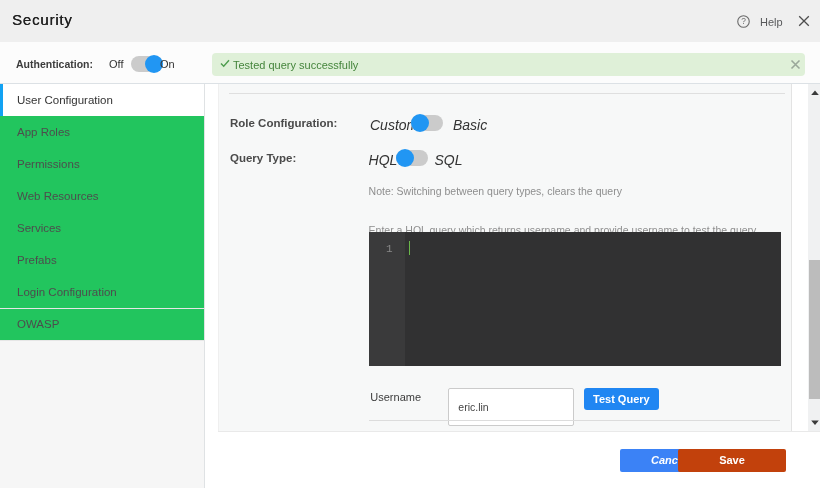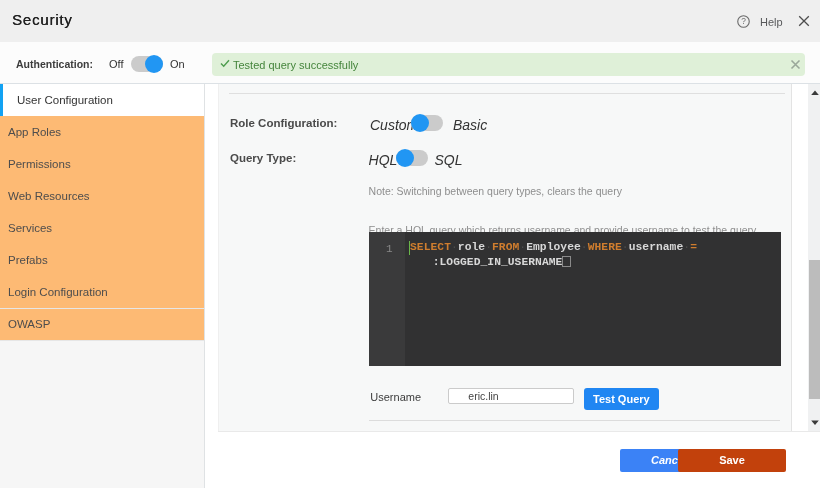--- a/index.html
+++ b/index.html
@@ -25,41 +25,41 @@
 
   
   .banner { left:212px; top:53px; width:593px; height:23px; background:#dff0d8; border-radius:4px; }
   .banner-check { left:220px; top:59px; width:10px; height:9px; }
   .banner-txt { left:233px; top:58.5px; font-size:11px; color:#45853c; }
   .banner-x { left:790px; top:59px; width:11px; height:11px; }
 
   
   .bodywrap { left:0; top:84px; width:820px; height:404px; background:#fff; }
   .sidebar { left:0; top:0; width:205px; height:404px; background:#f6f6f6; border-right:1px solid #dfe2e4; }
-  .sitem { position:absolute; left:0; width:204px; height:32.5px; border-bottom:1px solid #e6e6e6; font-size:11.5px; color:#4d4d4d; line-height:32px; padding-left:8px; background:#fdba74; }
+  .sitem { position:absolute; left:0; width:204px; height:32.5px; border-bottom:1px solid #e6e6e6; font-size:11.5px; color:#4d4d4d; line-height:32px; padding-left:17px; background:#22c55e; }
   .sitem.active { background:#fff; color:#333; border-left:3px solid #12a2f3; padding-left:14px; border-bottom:1px solid #e6e6e6; }
 
   .content { left:218px; top:0px; width:574px; height:347px; background:#f7f8f8; border-left:1px solid #efefef; border-right:1px solid #e3e3e3; }
   .topline { left:229px; top:8.5px; width:556px; height:1px; background:#dfdfdf; }
 
   .flabel { font-size:11.5px; font-weight:bold; color:#4a4a4a; }
   .opt { font-size:14px; color:#333;font-style:italic; }
   .note { font-size:10.5px; color:#8e8e8e; }
 
   
   .editor { left:150.5px; top:148px; width:412.8px; height:134.3px; background:#313132; }
   .gutter { position:absolute; left:0; top:0; width:36px; height:134.3px; background:#3a3a3b; color:#888; font-family:"Liberation Mono",monospace; font-size:11px; text-align:right; }
   .code { position:absolute; left:41.4px; top:7.6px; font-family:"Liberation Mono",monospace; font-size:11.3px; font-weight:bold; letter-spacing:0.05px; line-height:15.6px; color:#d8d8d8; white-space:pre; }
   .kw { color:#cf7d2e; }
   .dot { color:#4b4b4b; font-weight:normal; }
   .caret { position:absolute; left:40.2px; top:9.3px; width:1.6px; height:13.5px; background:#6ab64a; }
   .curbox { display:inline-block; width:8.3px; height:11.5px; border:1px solid #8a8a8a; vertical-align:-2px; }
 
   .uname-lbl { font-size:11px; color:#3c3c3c; }
-  .uinput { position:absolute; left:230.3px; top:303.5px; width:126px; height:16px; background:#fff; border:1px solid #cbcbcb; border-radius:2px; font-size:10.5px; color:#444; line-height:20px; padding-left:19px; font-family:"Liberation Sans",sans-serif; }
+  .uinput { position:absolute; left:230.3px; top:303.5px; width:126px; height:38px; background:#fff; border:1px solid #cbcbcb; border-radius:2px; font-size:10.5px; color:#444; line-height:20px; padding-left:9px; font-family:"Liberation Sans",sans-serif; }
   .btn { position:absolute; border-radius:3px; color:#fff; font-size:11px; font-weight:bold; text-align:center; }
   .btn-test { left:366px; top:303.5px; width:74.7px; height:22.3px; background:#2086f2; line-height:22px; }
   .botline { left:151px; top:336px; width:411px; height:1px; background:#dcdcdc; }
 
   
   .sbar { left:807.5px; top:84px; width:12.5px; height:347px; background:#f0f1f2; }
   .sthumb { left:809px; top:260px; width:11px; height:138.5px; background:#bcbcbc; }
 
   
   .footer { left:218.4px; top:431px; width:601.6px; height:57px; background:#fff; border-top:1px solid #e9e9e9; }
@@ -79,21 +79,21 @@
 <svg class="abs hdr-x" viewBox="0 0 14 14">
   <path d="M2.2 2.2 L11.8 11.8 M11.8 2.2 L2.2 11.8" stroke="#4d4d4d" stroke-width="1.3"></path>
 </svg>
 
 <div class="abs authrow"></div>
 <div class="abs auth-lbl">Authentication:</div>
 <div class="abs tg-txt" style="left:109px; top:58px;">Off</div>
 <span class="track" style="left:131px; top:56px;">
     <span class="knob" style="right:0;"></span>
   </span>
-<div class="abs tg-txt" style="left:170px; top:58px;">On</div>
+<div class="abs tg-txt" style="left:160px; top:58px;">On</div>
 
 <div class="abs banner"></div>
 <svg class="abs banner-check" viewBox="0 0 10 9">
   <path d="M1 4.5 L3.7 7.2 L9 1.2" fill="none" stroke="#4e9d4e" stroke-width="1.4"></path>
 </svg>
 <div class="abs banner-txt">Tested query successfully</div>
 <svg class="abs banner-x" viewBox="0 0 11 11">
   <path d="M1.5 1.5 L9.5 9.5 M9.5 1.5 L1.5 9.5" stroke="#9aa79a" stroke-width="1.6"></path>
 </svg>
 
@@ -126,22 +126,20 @@
   <div class="abs opt" style="left:434.5px; top:67.7px;">SQL</div>
 
   <div class="abs note" style="left:368.6px; top:101px;">Note: Switching between query types, clears the query</div>
   <div class="abs note" style="left:368.6px; top:140px;">Enter a HQL query which returns username and provide username to test the query</div>
 
   <div class="abs editor" style="left:368.6px;">
     <div class="gutter">
         <div style="margin-top:10.5px; padding-right:12px;">1</div>
       </div>
     <div class="caret"></div>
-    <div class="code"><span class="kw">SELECT</span><span class="dot">·</span>role<span class="dot">·</span><span class="kw">FROM</span><span class="dot">·</span>Employee<span class="dot">·</span><span class="kw">WHERE</span><span class="dot">·</span>username<span class="dot">·</span><span class="kw">=</span>
-<span style="display:inline-block;width:22.7px;"></span>:LOGGED_IN_USERNAME<span class="curbox"></span></div>
   </div>
 
   <div class="abs uname-lbl" style="left:370.3px; top:307px;">Username</div>
   <input class="uinput" style="left: 448.3px;" value="eric.lin">
   <div class="btn btn-test" style="left:584px;">Test Query</div>
   <div class="abs botline" style="left:369px; top:336px;"></div>
 </div>
 
 <div class="abs sbar"></div>
 <div class="abs sthumb"></div>

